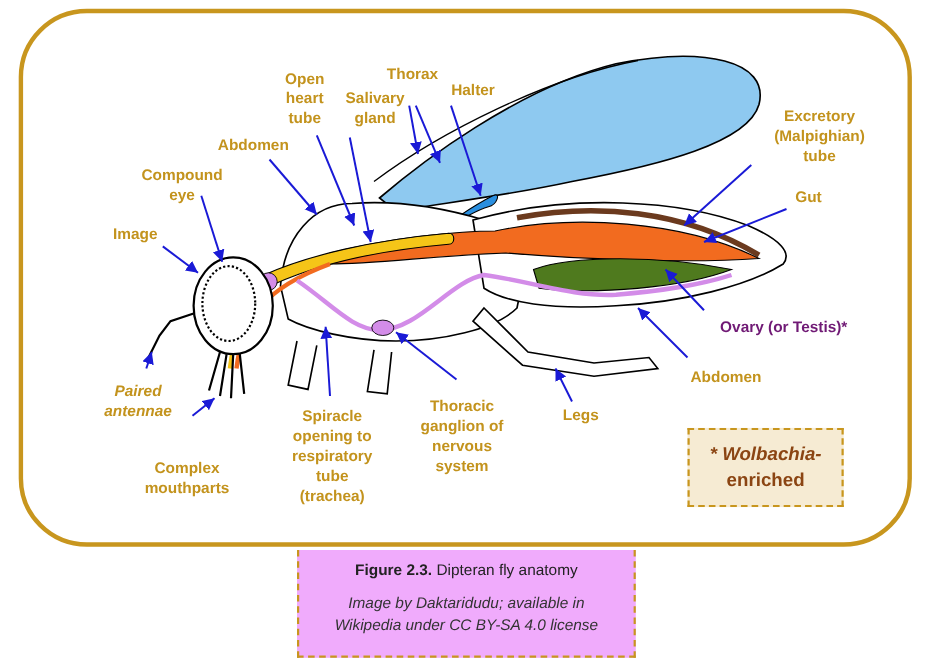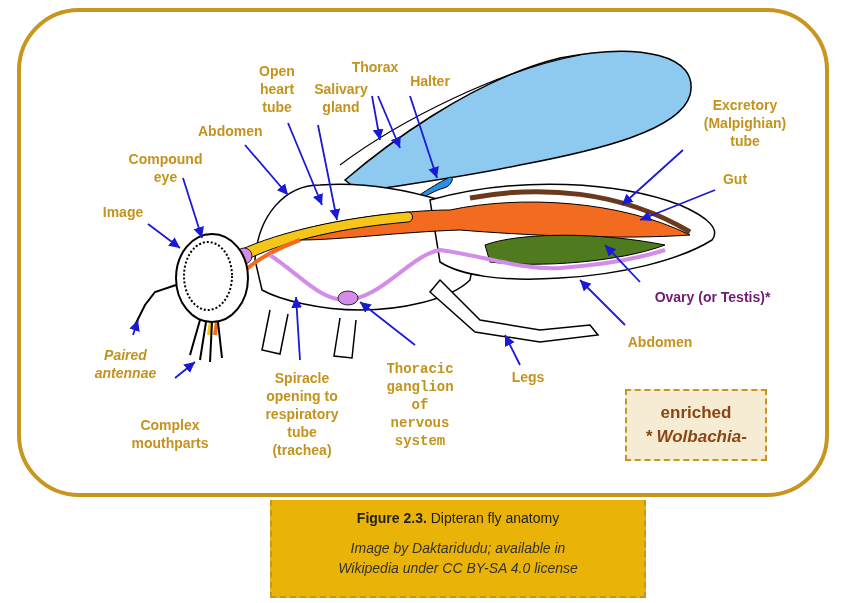--- a/index.html
+++ b/index.html
@@ -3,21 +3,21 @@
 <meta charset="utf-8">
 <style>
   html,body{margin:0;padding:0;background:#fff;}
   body{width:854px;height:603px;position:relative;overflow:hidden;font-family:"Liberation Sans","DejaVu Sans",sans-serif;}
   .frame{position:absolute;left:17px;top:8px;width:812px;height:489px;border:4px solid #C8961E;border-radius:62px;box-sizing:border-box;background:#fff;}
   svg.fly{position:absolute;left:0;top:0;width:854px;height:603px;}
   .lbl{position:absolute;color:#C3931D;font-weight:bold;font-size:14px;line-height:18px;text-align:center;white-space:pre-line;}
   .lbl.brown{color:#701a75;}
   .wol{position:absolute;left:625px;top:389px;width:142px;height:72px;border:2px dashed #C8961E;background:#F6EBD3;box-sizing:border-box;text-align:center;color:#8B4513;font-weight:bold;font-size:17px;line-height:24px;padding-top:10px;}
   .wol i{font-style:italic;}
-  .cap{position:absolute;left:270px;top:500px;width:376px;height:98px;border:2px dashed #C8961E;border-top:none;background:#eab308;box-sizing:border-box;text-align:center;color:#222;font-size:14px;}
+  .cap{position:absolute;left:270px;top:500px;width:308px;height:98px;border:2px dashed #C8961E;border-top:none;background:#f0abfc;box-sizing:border-box;text-align:center;color:#222;font-size:14px;}
   .cap .t{margin-top:10px;}
   .cap .c{margin-top:12px;font-style:italic;line-height:20px;color:#333;}
 </style>
 </head>
 <body>
 
 <div class="frame"></div>
 
 <svg class="fly" viewBox="0 0 854 603">
   <defs>
@@ -101,29 +101,29 @@
 <div class="lbl" style="left:620px;top:333px;width:80px;">Abdomen</div>
 <div class="lbl" style="left:88px;top:346px;width:75px;font-style:italic;">Paired
 antennae</div>
 <div class="lbl" style="left:125px;top:416px;width:90px;">Complex
 mouthparts</div>
 <div class="lbl" style="left:262px;top:369px;width:80px;">Spiracle
 opening to
 respiratory
 tube
 (trachea)</div>
-<div class="lbl" style="left:375px;top:360px;width:90px;font-family:Liberation Mono, monospace;">Thoracic
+<div class="lbl" style="left:375px;top:360px;width:90px;">Thoracic
 ganglion of
 nervous
 system</div>
 <div class="lbl" style="left:508px;top:368px;width:40px;">Legs</div>
 
 <div class="wol">
+  <div><i><span>* </span><span>Wolbachia-</span></i></div>
   <div>enriched</div>
-  <div><i><span>* </span><span>Wolbachia-</span></i></div>
 </div>
 
 <div class="cap">
   <div class="t"><b>Figure 2.3.</b> <span>Dipteran fly anatomy</span></div>
   <div class="c">
     <div>Image by Daktaridudu; available in</div>
     <div>Wikipedia under CC BY-SA 4.0 license</div>
   </div>
 </div>
 

